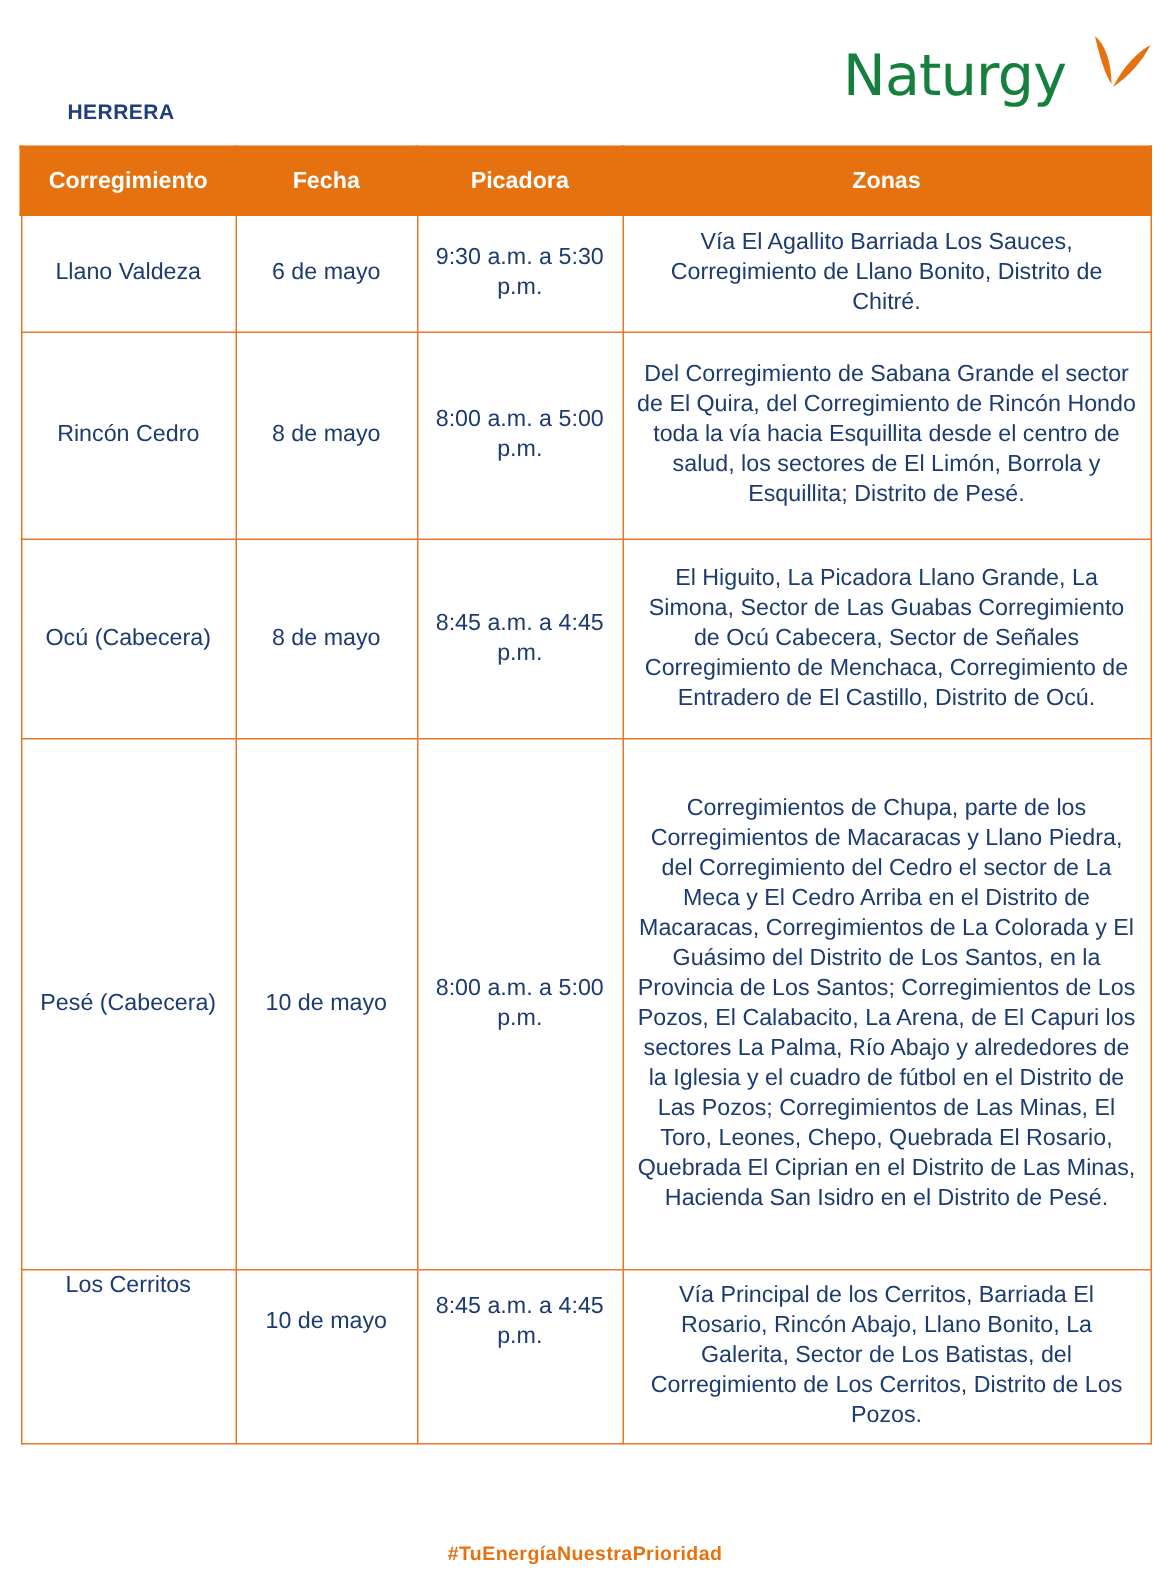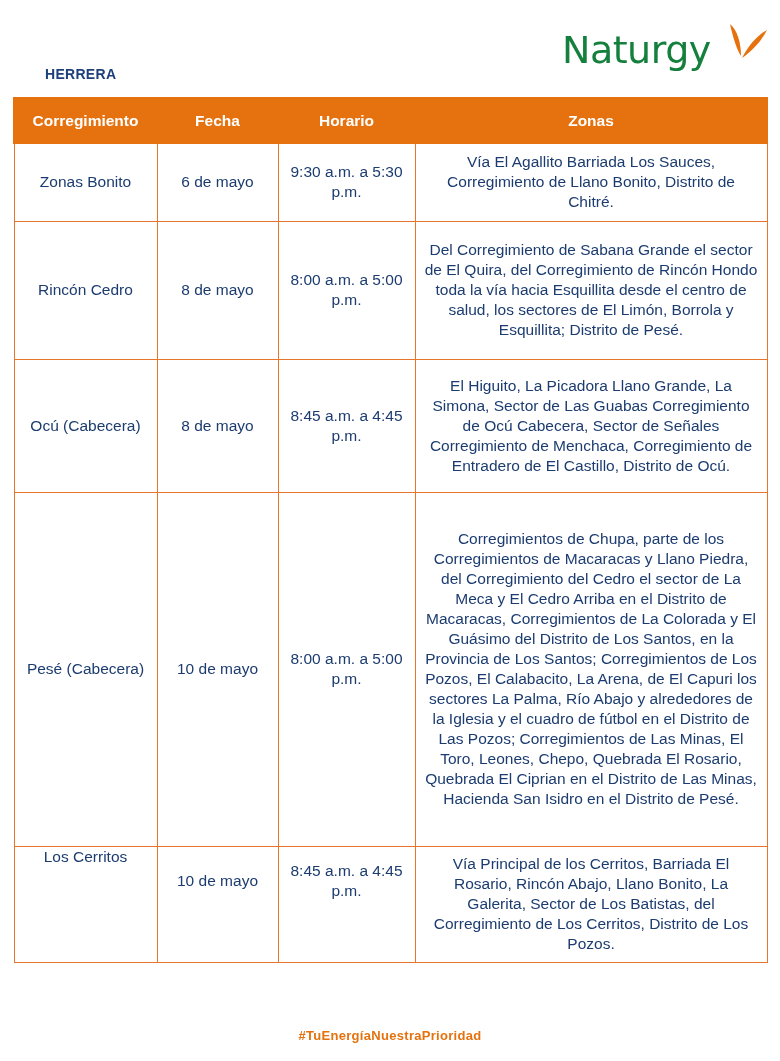--- a/index.html
+++ b/index.html
@@ -65,27 +65,27 @@
   <colgroup>
     <col style="width:143px">
     <col style="width:121px">
     <col style="width:137px">
     <col style="width:352px">
   </colgroup>
   <thead>
     <tr>
       <th>Corregimiento</th>
       <th>Fecha</th>
-      <th>Horario</th>
+      <th>Picadora</th>
       <th>Zonas</th>
     </tr>
   </thead>
   <tbody>
     <tr style="height:78px">
-      <td>Zonas Bonito</td>
+      <td>Llano Valdeza</td>
       <td>6 de mayo</td>
       <td>9:30 a.m. a 5:30 p.m.</td>
       <td class="zonas">Vía El Agallito Barriada Los Sauces, Corregimiento de Llano Bonito, Distrito de Chitré.</td>
     </tr>
     <tr style="height:138px">
       <td>Rincón Cedro</td>
       <td>8 de mayo</td>
       <td>8:00 a.m. a 5:00 p.m.</td>
       <td class="zonas">Del Corregimiento de Sabana Grande el sector de El Quira, del Corregimiento de Rincón Hondo toda la vía hacia Esquillita desde el centro de salud, los sectores de El Limón, Borrola y Esquillita; Distrito de Pesé.</td>
     </tr>

